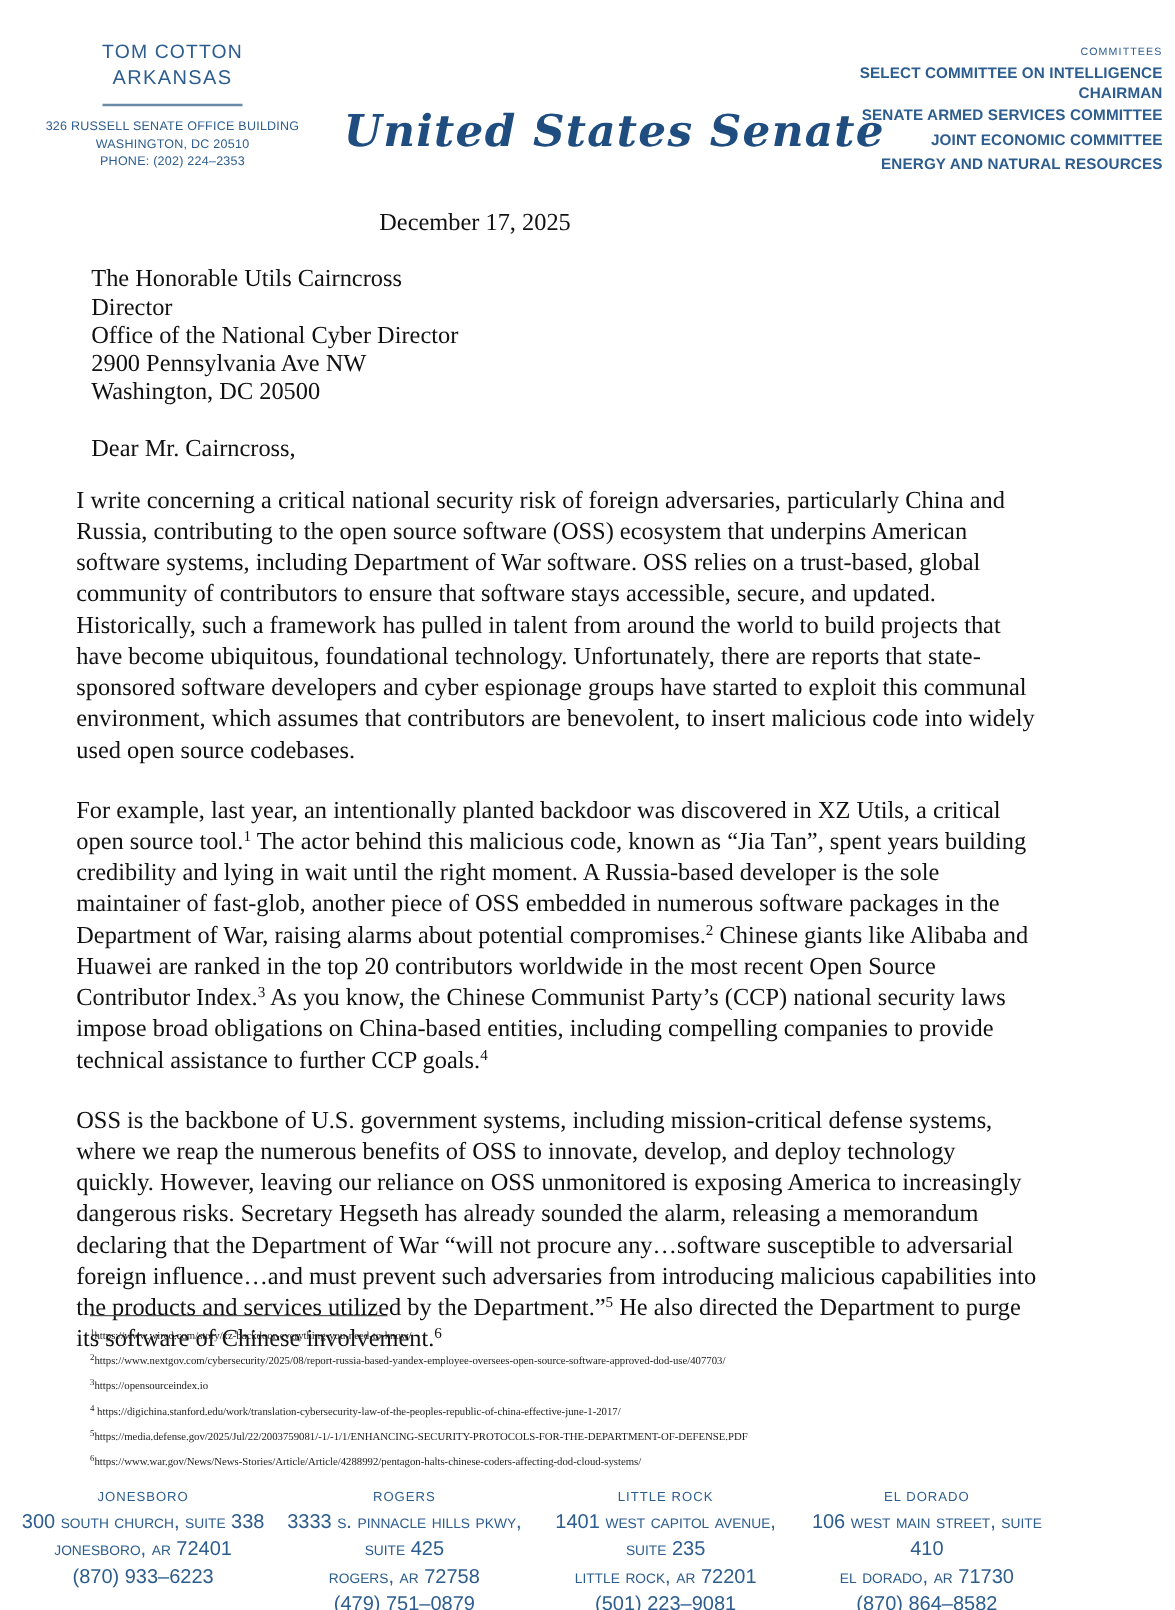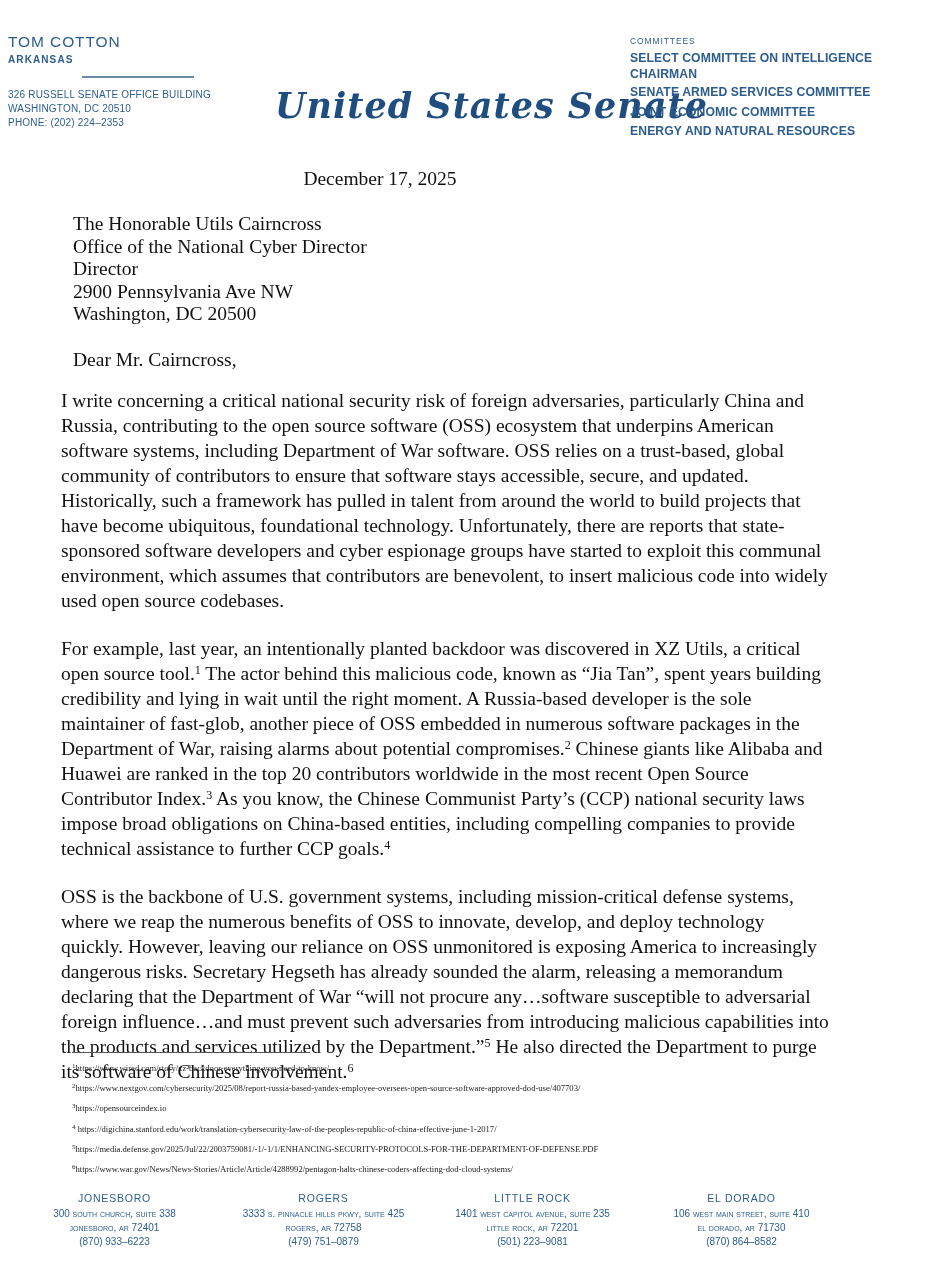--- a/index.html
+++ b/index.html
@@ -24,35 +24,35 @@
     top: 0;
     left: 0;
     width: 940px;
     height: 148px;
   }
   .lh-left {
     position: absolute;
     left: 8px;
     top: 33px;
     width: 260px;
-    text-align: left;
+    text-align: center;
     font-family: "Liberation Sans", "DejaVu Sans", sans-serif;
     color: #2d5d8e;
   }
   .lh-name {
     font-size: 15.5px;
     letter-spacing: 0.9px;
     line-height: 1.15;
     font-weight: 400;
   }
   .lh-state {
-    font-size: 10px;
+    font-size: 16px;
     letter-spacing: 1.1px;
     margin-top: 3px;
-    font-weight: 700;
+    font-weight: 400;
   }
   .lh-rule {
     width: 112px;
     height: 2px;
     background: #6a8aa8;
     margin: 11px auto 10px auto;
   }
   .lh-addr {
     font-size: 10px;
     line-height: 1.42;
@@ -79,21 +79,21 @@
     letter-spacing: 1px;
     line-height: 1;
     white-space: nowrap;
   }
 
   .lh-right {
     position: absolute;
     right: 10px;
     top: 36px;
     width: 300px;
-    text-align: left;
+    text-align: right;
     font-family: "Liberation Sans", "DejaVu Sans", sans-serif;
     color: #2d5d8e;
   }
   .lh-right .committees-label {
     font-size: 8.5px;
     letter-spacing: 0.9px;
     margin-bottom: 5px;
   }
   .lh-right .cm {
     font-size: 12.2px;
@@ -190,21 +190,21 @@
   .office {
     flex: 1 1 0;
     text-align: center;
   }
   .office .city {
     font-size: 10.5px;
     letter-spacing: 0.8px;
     margin-bottom: 3px;
   }
   .office .ln {
-    font-size: 10px;
+    font-size: 16px;
     line-height: 1.38;
     font-variant: small-caps;
     text-transform: lowercase;
   }
   .office .ln.plain { font-variant: normal; text-transform: none; }
 </style>
 </head>
 <body>
 
 <div class="page">
@@ -236,22 +236,22 @@
       <div class="cm">JOINT ECONOMIC COMMITTEE</div>
       <div class="cm">ENERGY AND NATURAL RESOURCES</div>
     </div>
 
   </div>
 
   <div class="date-line">December 17, 2025</div>
 
   <div class="addressee">
     <div>The Honorable Utils Cairncross</div>
+    <div>Director</div>
     <div>Office of the National Cyber Director</div>
-    <div>Director</div>
     <div>2900 Pennsylvania Ave NW</div>
     <div>Washington, DC 20500</div>
   </div>
 
   <div class="salutation">Dear Mr. Cairncross,</div>
 
   <div class="body-copy">
 
     <p>I write concerning a critical national security risk of foreign adversaries, particularly China and Russia, contributing to the open source software (OSS) ecosystem that underpins American software systems, including Department of War software. OSS relies on a trust-based, global community of contributors to ensure that software stays accessible, secure, and updated. Historically, such a framework has pulled in talent from around the world to build projects that have become ubiquitous, foundational technology. Unfortunately, there are reports that state-sponsored software developers and cyber espionage groups have started to exploit this communal environment, which assumes that contributors are benevolent, to insert malicious code into widely used open source codebases.</p>
 

